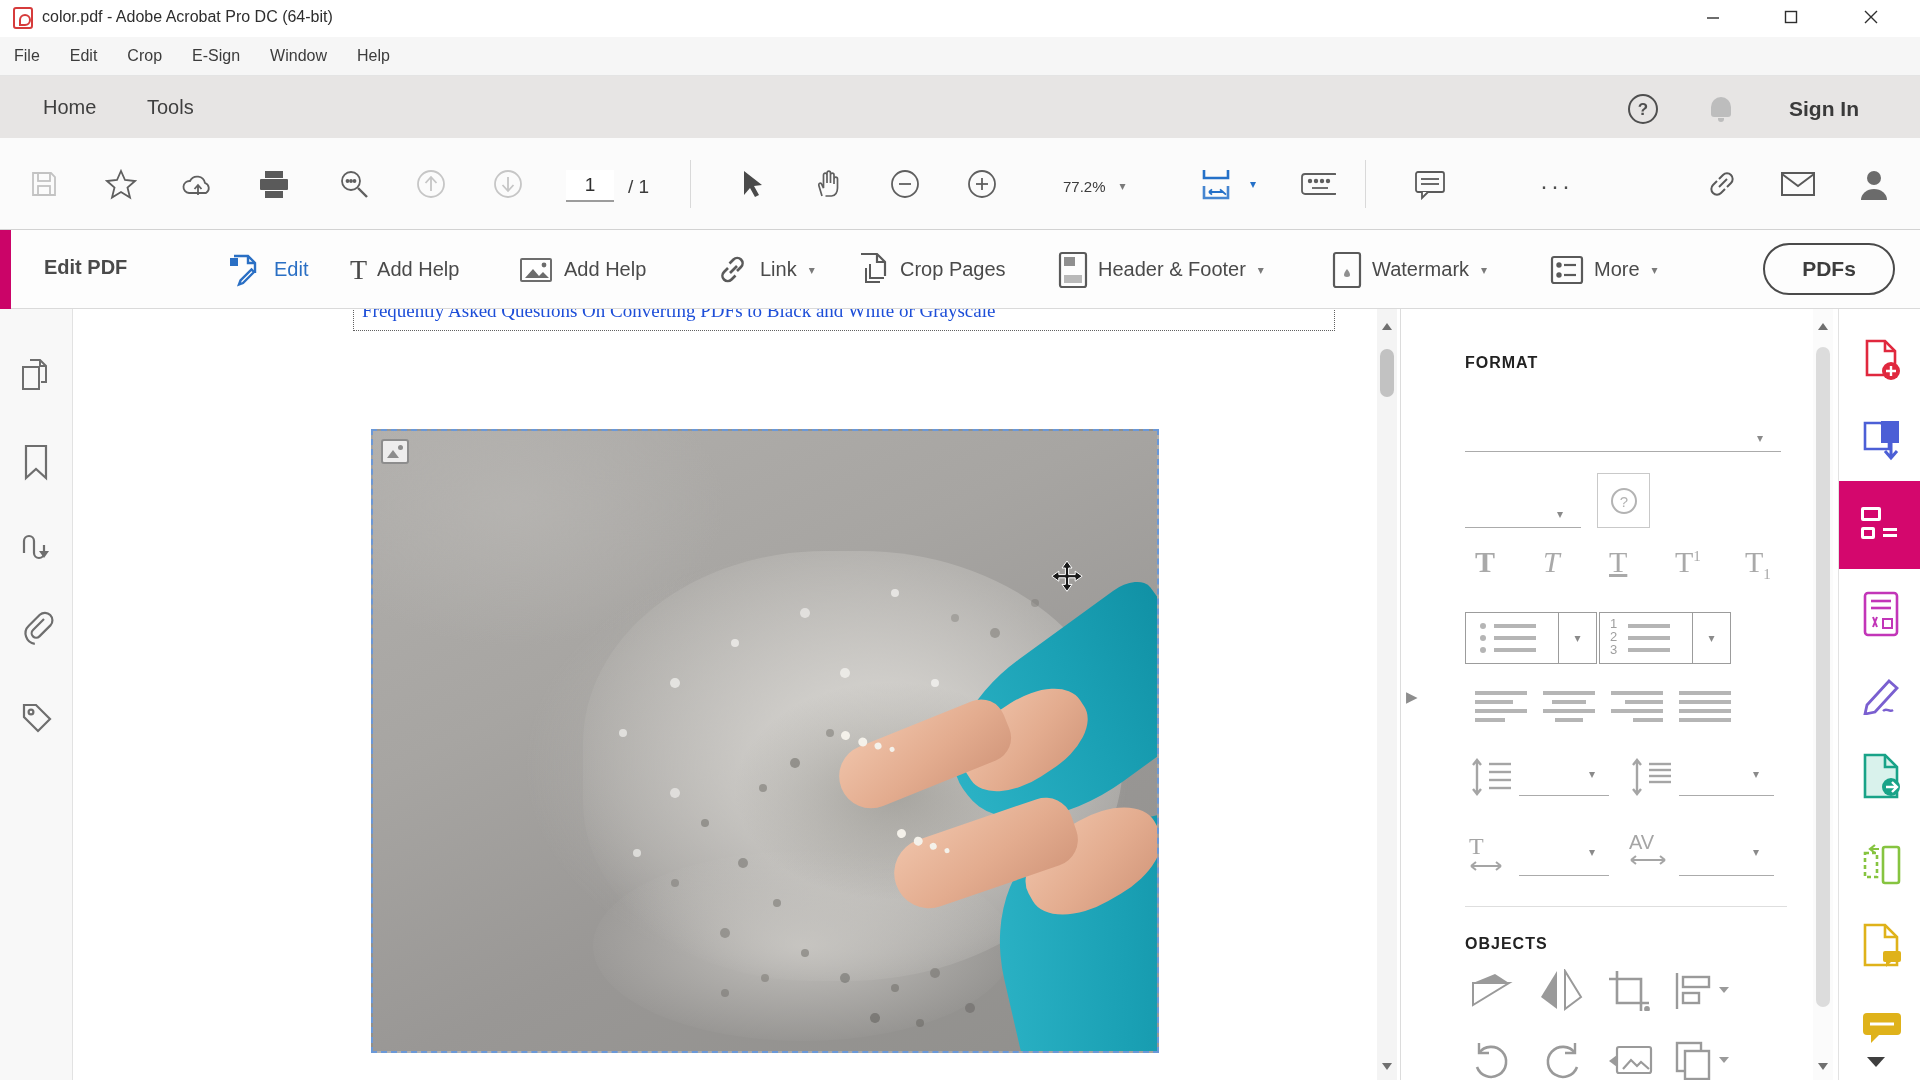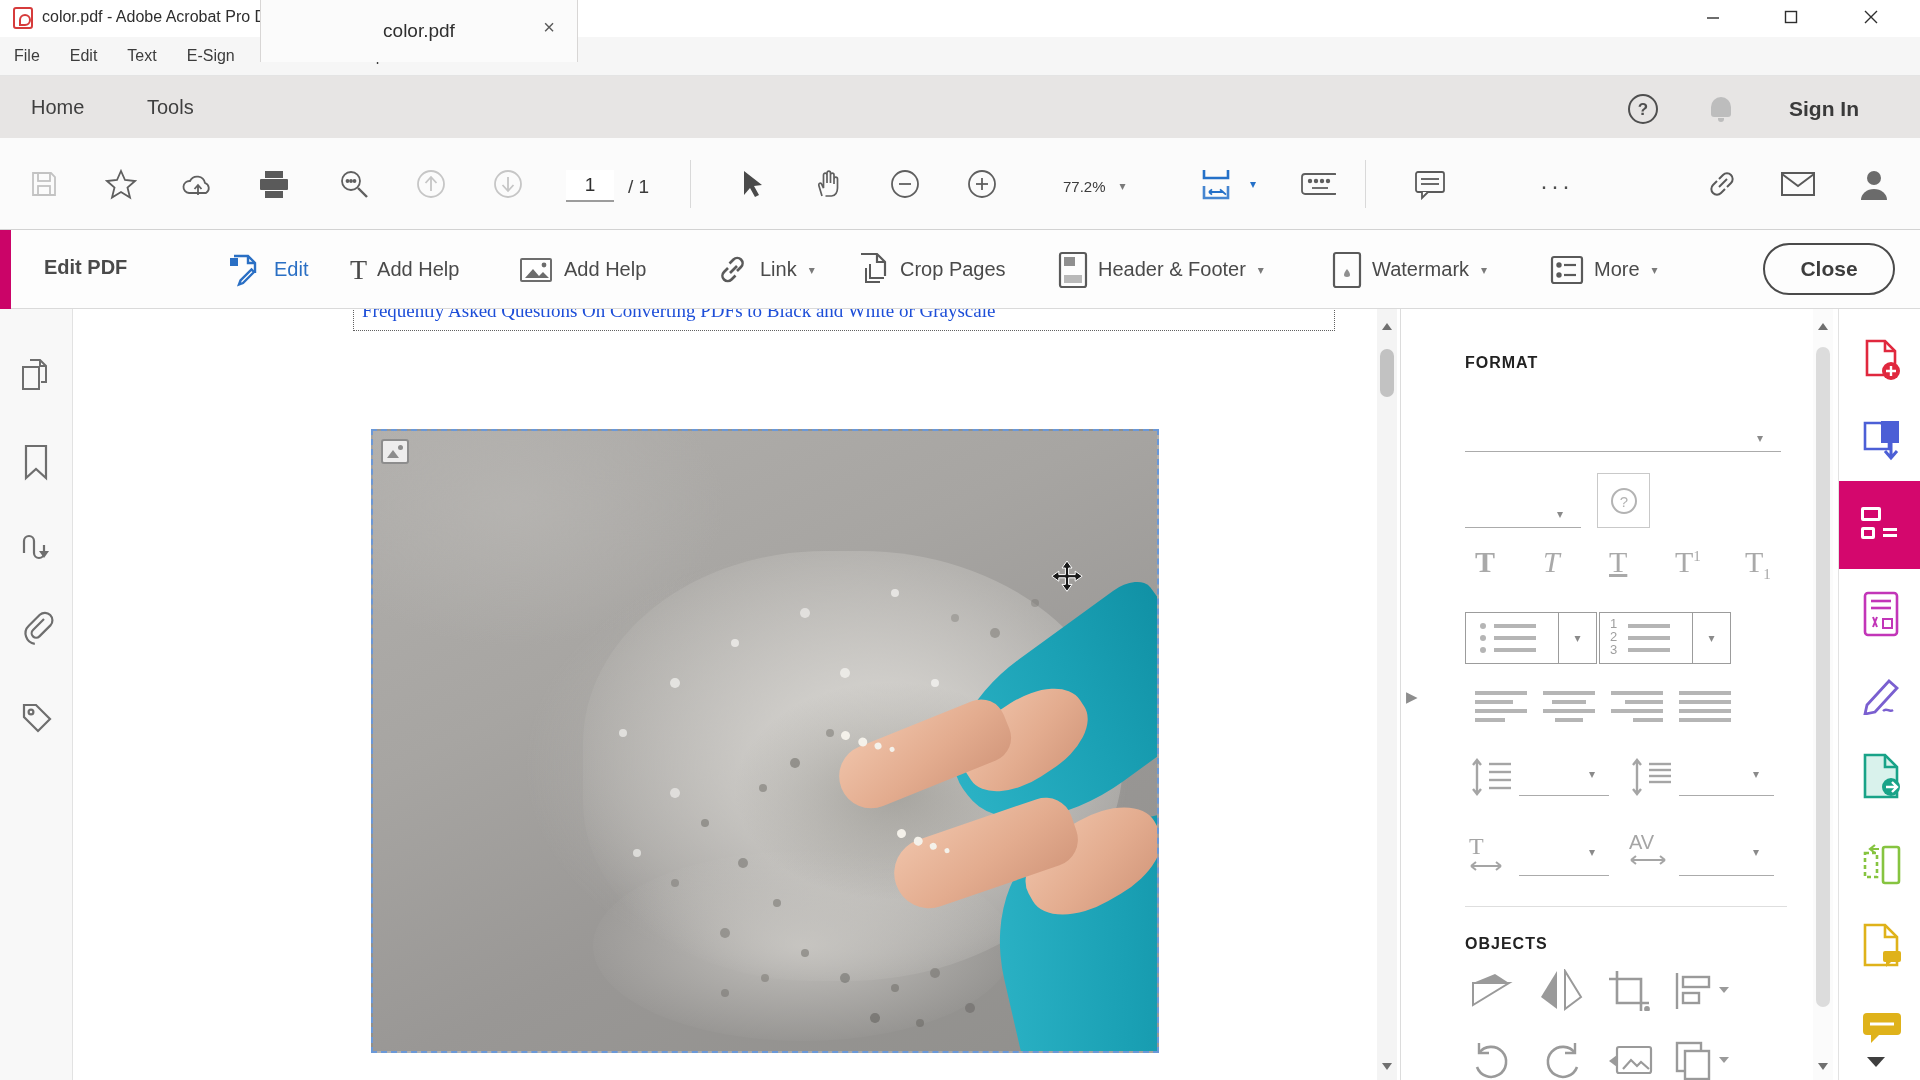--- a/index.html
+++ b/index.html
@@ -18,21 +18,21 @@
   #btn-min { left:1690px; } #btn-max { left:1768px; } #btn-close { left:1848px; }
 
   
   #menubar { position:absolute; left:0; top:37px; width:1920px; height:39px; background:#f6f6f6;
     border-bottom:1px solid #e4e4e4; display:flex; align-items:center; padding-left:14px; gap:30px; }
   #menubar span { font-size:16px; color:#3c3c3c; }
 
   
   #tabrow { position:absolute; left:0; top:76px; width:1920px; height:62px; background:#e7e5e4; }
   .navtab { position:absolute; top:0; height:62px; display:flex; align-items:center; font-size:20px; color:#3f3f3f; }
-  #tab-home { left:31px; } #tab-tools { left:147px; }
+  #tab-home { left:43px; } #tab-tools { left:147px; }
   #doc-tab { position:absolute; left:260px; top:0; width:318px; height:62px; background:#fbfbfb;
     border-left:1px solid #d8d6d5; border-right:1px solid #d8d6d5; display:flex; align-items:center; justify-content:center; }
   #doc-tab .label { font-size:19px; color:#2f2f2f; }
   #doc-tab .x { position:absolute; right:22px; top:16px; font-size:20px; color:#5a5a5a; }
   #help-circle { position:absolute; left:1628px; top:94px; width:30px; height:30px; border:2px solid #4f4f4f;
     border-radius:50%; text-align:center; line-height:27px; font-size:17px; font-weight:bold; color:#4f4f4f; }
   #bell { position:absolute; left:1705px; top:95px; width:34px; height:30px; }
   #bell::before { content:""; position:absolute; left:6px; top:2px; width:20px; height:20px;
     background:#bdbdbd; border-radius:10px 10px 3px 3px; }
   #bell::after { content:""; position:absolute; left:13px; top:23px; width:6px; height:4px; background:#bdbdbd; border-radius:0 0 3px 3px; }
@@ -196,33 +196,29 @@
     <div class="winbtn" id="btn-close">
       <svg width="14" height="14">
           <path d="M1 1 L13 13 M13 1 L1 13" stroke="#2e2e2e" stroke-width="1.4"></path>
         </svg>
     </div>
   </div>
 
   <div id="menubar">
     <span>File</span>
     <span>Edit</span>
-    <span>Text</span>
+    <span>Crop</span>
     <span>E-Sign</span>
     <span>Window</span>
     <span>Help</span>
   </div>
 
   <div id="tabrow">
     <div class="navtab" id="tab-home">Home</div>
     <div class="navtab" id="tab-tools">Tools</div>
-  </div>
-  <div id="doc-tab">
-    <span class="label">color.pdf</span>
-    <span class="x">×</span>
   </div>
   <div id="help-circle">?</div>
   <div id="bell"></div>
   <div id="sign-in">Sign In</div>
 
   <div id="toolbar">
     <div class="tbtn" style="left:26px">
       <svg width="30" height="30" fill="none" stroke="#c3c3c3" stroke-width="1.8">
           <path d="M4 4 h18 l4 4 v18 h-22 z"></path>
           <rect x="9" y="4" width="12" height="8"></rect>
@@ -413,21 +409,21 @@
           <rect x="2" y="2" width="30" height="26" rx="2"></rect>
           <circle cx="9" cy="10" r="1.6" fill="#5a5a5a"></circle>
           <circle cx="9" cy="20" r="1.6" fill="#5a5a5a"></circle>
           <line x1="14" y1="10" x2="26" y2="10"></line>
           <line x1="14" y1="20" x2="26" y2="20"></line>
         </svg>
       <span>More</span>
       <span class="caret">▾</span>
     </div>
   </div>
-  <div id="close-btn">Close</div>
+  <div id="close-btn">PDFs</div>
 
   <div id="left-rail">
     <div class="rail-ic" style="top:48px">
       <svg width="34" height="36" fill="none" stroke="#6e6e6e" stroke-width="2">
           <path d="M3 10 h16 v22 h-16 z"></path>
           <path d="M10 3 h10 l6 6 v16 h-5"></path>
           <path d="M20 3 v6 h6"></path>
         </svg>
     </div>
     <div class="rail-ic" style="top:134px">

